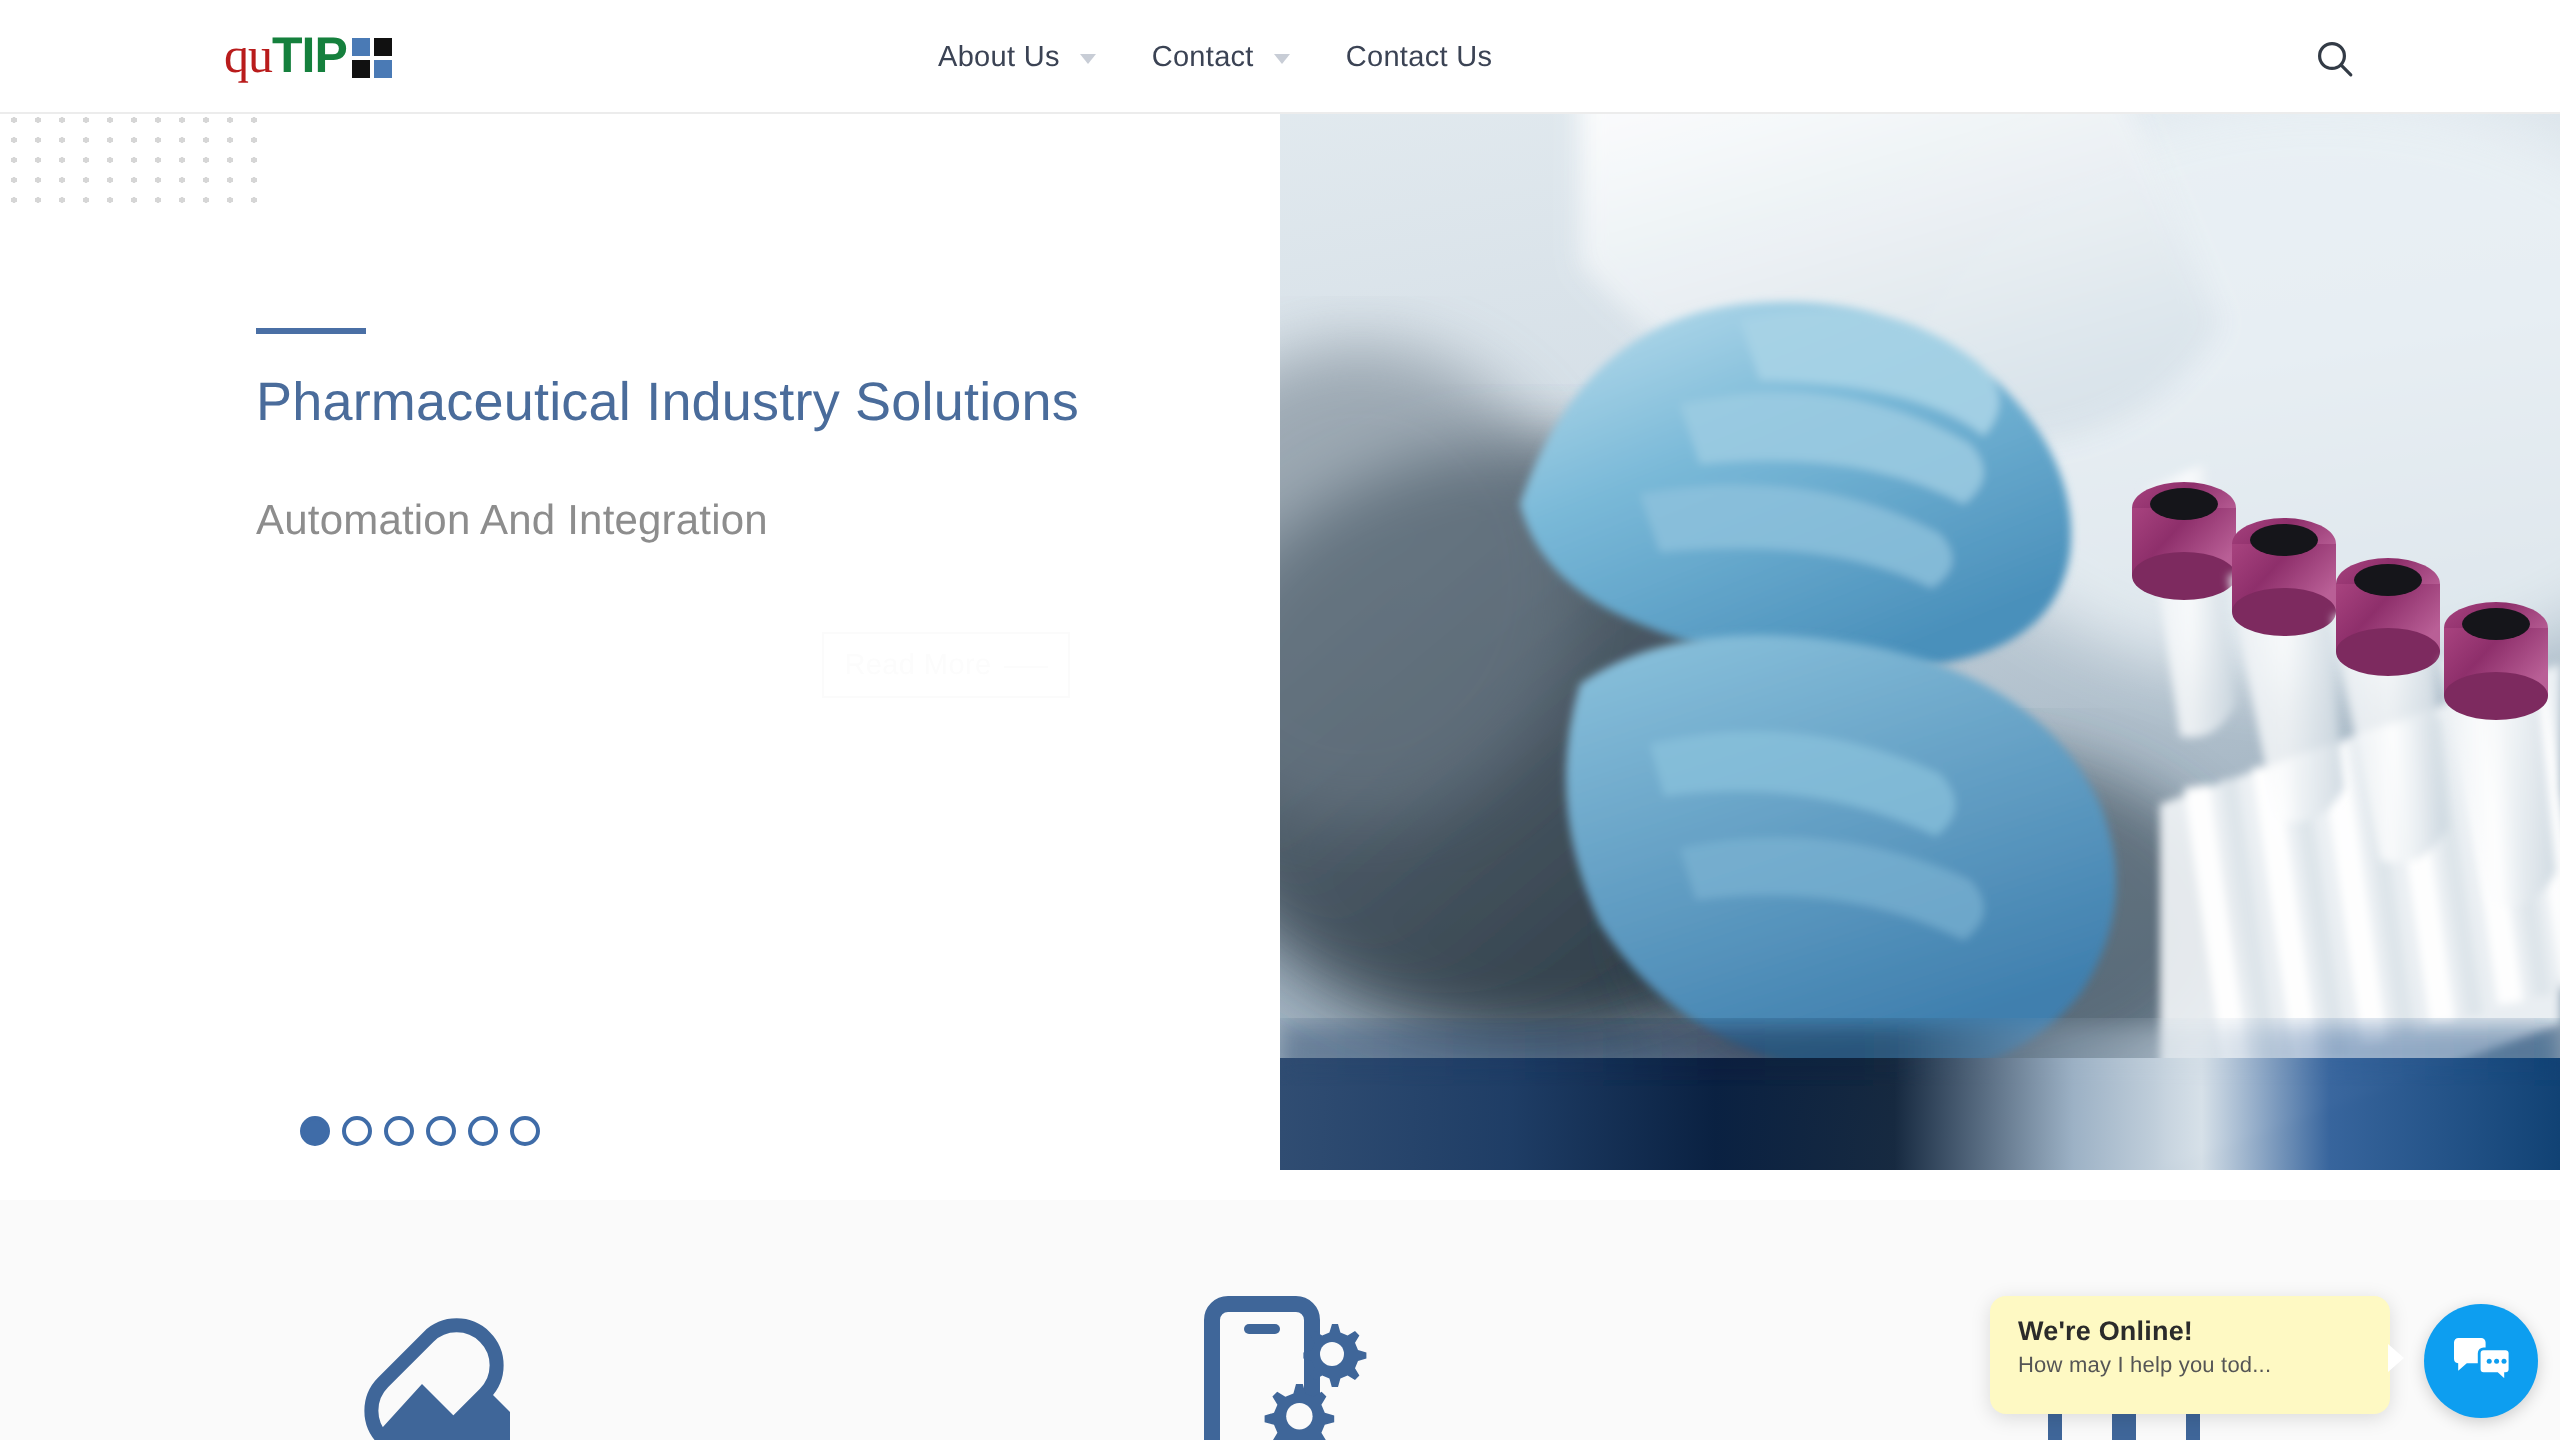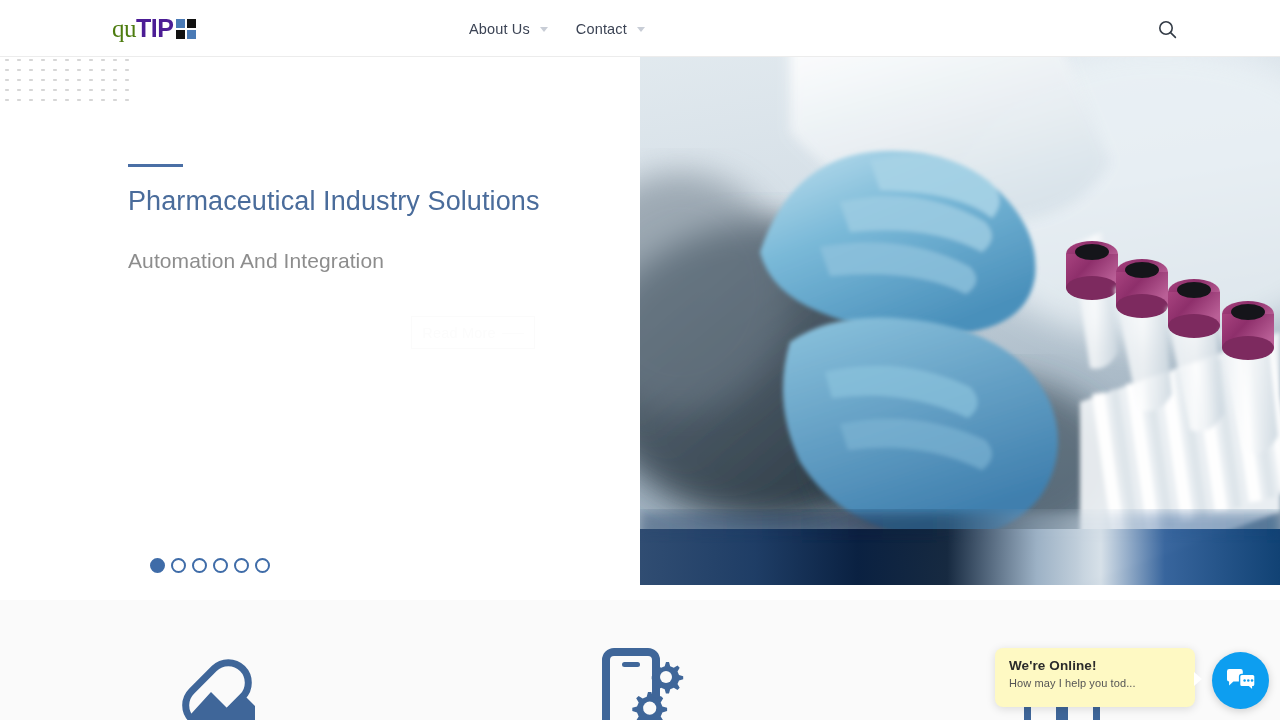--- a/index.html
+++ b/index.html
@@ -20,29 +20,29 @@
   }
   .logo {
     position:absolute; left:112px; top:13px;
     height:30px;
     display:flex; align-items:center;
     cursor:pointer;
   }
   .logo-qu {
     font-family:"Liberation Serif", serif;
     font-size:25px;
-    color:#4d7c0f;
+    color:#b91c1c;
     letter-spacing:-0.5px;
     line-height:1;
   }
   .logo-tip {
     font-family:"Liberation Sans", sans-serif;
     font-size:25px;
     font-weight:bold;
-    color:#4c1d95;
+    color:#15803d;
     letter-spacing:-0.5px;
     line-height:1;
     margin-left:0px;
   }
   .logo-grid {
     display:grid;
     grid-template-columns:9px 9px;
     grid-template-rows:9px 9px;
     gap:2px;
     margin-left:3px;
@@ -248,20 +248,23 @@
   </div>
 
   <nav class="nav">
     <div class="nav-item">
       <span class="label">About Us</span>
       <span class="caret"></span>
     </div>
     <div class="nav-item">
       <span class="label">Contact</span>
       <span class="caret"></span>
+    </div>
+    <div class="nav-item">
+      <span class="label">Contact Us</span>
     </div>
   </nav>
 
   <div class="search-btn">
     <svg width="19" height="19" viewBox="0 0 19 19">
       <circle cx="8" cy="8" r="6.2" fill="none" stroke="#333b46" stroke-width="1.6"></circle>
       <line x1="12.6" y1="12.6" x2="17.4" y2="17.4" stroke="#333b46" stroke-width="1.6" stroke-linecap="round"></line>
     </svg>
   </div>
 </div>

